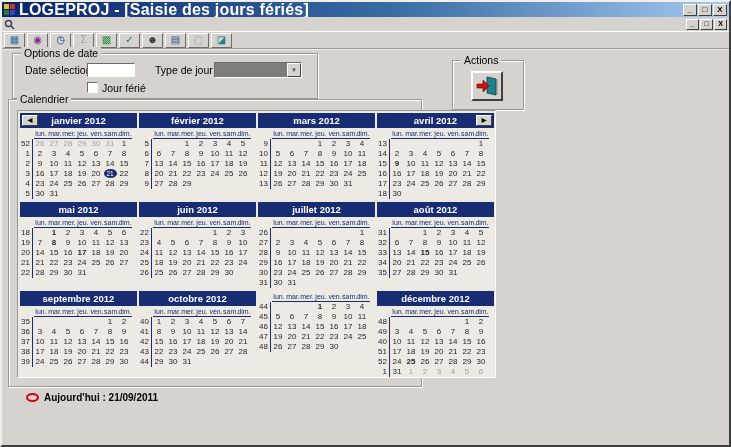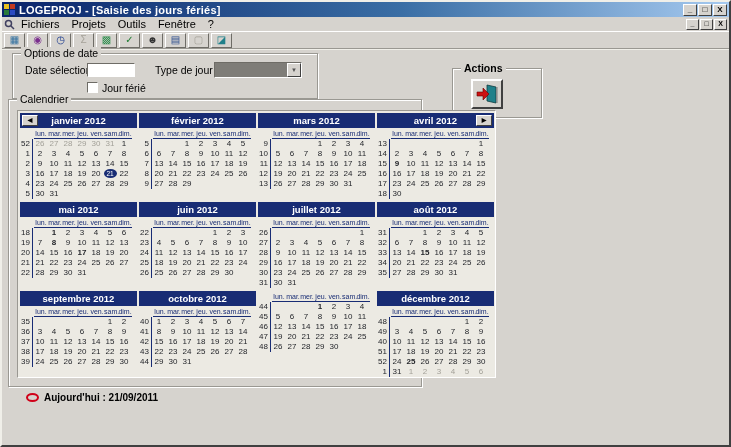--- a/index.html
+++ b/index.html
@@ -8,21 +8,21 @@
   .window{
     width:731px; height:447px; background:#d6d3ce;
     border:2px solid; border-color:#f0efe9 #404040 #404040 #f0efe9;
     display:flex; flex-direction:column; position:relative; overflow:hidden;
   }
   
   .titlebar{
     height:15px; flex:0 0 15px; background:linear-gradient(90deg,#0a246a,#3a6ea5 55%,#a6caf0);
     display:flex; align-items:center; padding:0 2px; gap:3px;
   }
-  .titlebar .title{ color:#fff; font-size:11px; font-weight:bold; white-space:nowrap; letter-spacing:.2px;}
+  .titlebar .title{ color:#fff; font-size:16px; font-weight:bold; white-space:nowrap; letter-spacing:.2px;}
   .win-buttons{ margin-left:auto; display:flex; gap:1px; }
   .cap-btn{
     width:14px; height:12px; background:#d6d3ce; border:1px solid;
     border-color:#fff #404040 #404040 #fff; font-size:8px; line-height:9px;
     text-align:center; color:#000; font-weight:bold; font-family:"Liberation Sans",sans-serif;
   }
   
   .menubar{
     height:14px; flex:0 0 14px; display:flex; align-items:center;
     padding:0 2px; font-size:11px; background:#d6d3ce;
@@ -71,21 +71,21 @@
     width:14px; background:#d6d3ce; border:1px solid; border-color:#fff #404040 #404040 #fff;
     font-size:6px; line-height:12px; text-align:center; color:#555;
   }
   .checkbox-row{ position:absolute; left:74px; top:28px; display:flex; align-items:flex-start; gap:4px; }
   .checkbox{
     width:11px; height:11px; background:#fff;
     border:1px solid; border-color:#6e6c66 #fff #fff #6e6c66;
   }
   .checkbox-row span{ font-size:10.5px; }
   
-  #actions{ left:450px; top:18px; width:90px; height:50px;font-weight:bold; }
+  #actions{ left:450px; top:10px; width:72px; height:50px; }
   .exit-button{
     position:absolute; left:18px; top:10px; width:32px; height:30px;
     background:#d6d3ce; border:2px solid; border-color:#fff #404040 #404040 #fff;
     display:flex; align-items:center; justify-content:center;
   }
   
   #calendrier{ left:6px; top:49px; width:414px; height:288px; }
   .cal-control{
     position:absolute; left:8px; top:10px; width:479px; height:268px;
     background:#eceae3; border:1px solid; border-color:#9a9892 #fff #fff #9a9892;
@@ -148,27 +148,20 @@
       <div class="cap-btn">□</div>
       <div class="cap-btn">X</div>
     </div>
   </div>
 
   <div class="menubar">
     <svg width="11" height="11" viewBox="0 0 11 11">
       <circle cx="4.5" cy="4.5" r="3" fill="none" stroke="#404060" stroke-width="1.5"></circle>
       <line x1="7" y1="7" x2="10" y2="10" stroke="#404060" stroke-width="1.5"></line>
     </svg>
-    <span style="display:flex;">
-        <span class="menu-item">Fichiers</span>
-        <span class="menu-item">Projets</span>
-        <span class="menu-item">Outils</span>
-        <span class="menu-item">Fenêtre</span>
-        <span class="menu-item">?</span>
-      </span>
     <div class="child-buttons">
       <div class="cap-btn small">_</div>
       <div class="cap-btn small">□</div>
       <div class="cap-btn small">X</div>
     </div>
   </div>
 
   <div class="toolbar" id="toolbar">
       <div class="tool-btn">
         <span style="color: rgb(47, 111, 159);">▦</span>

